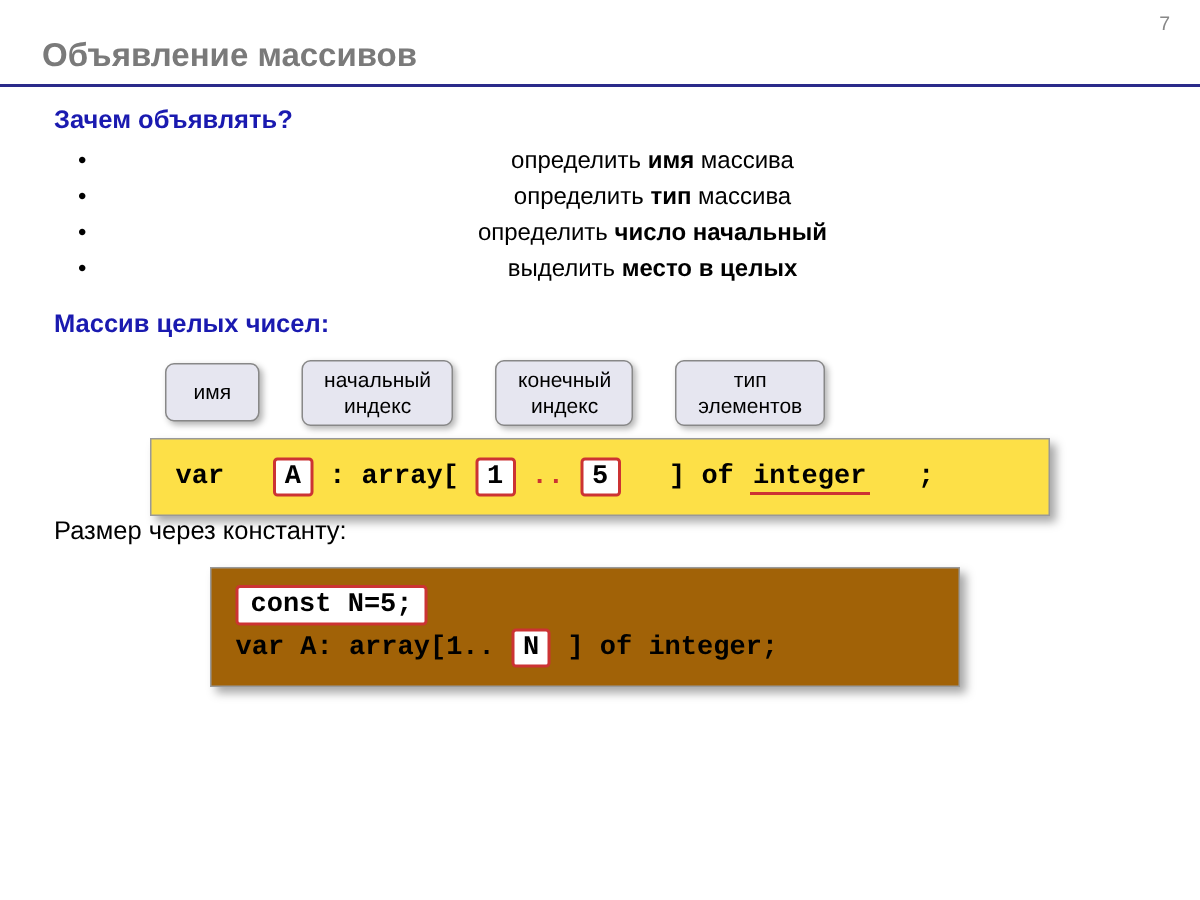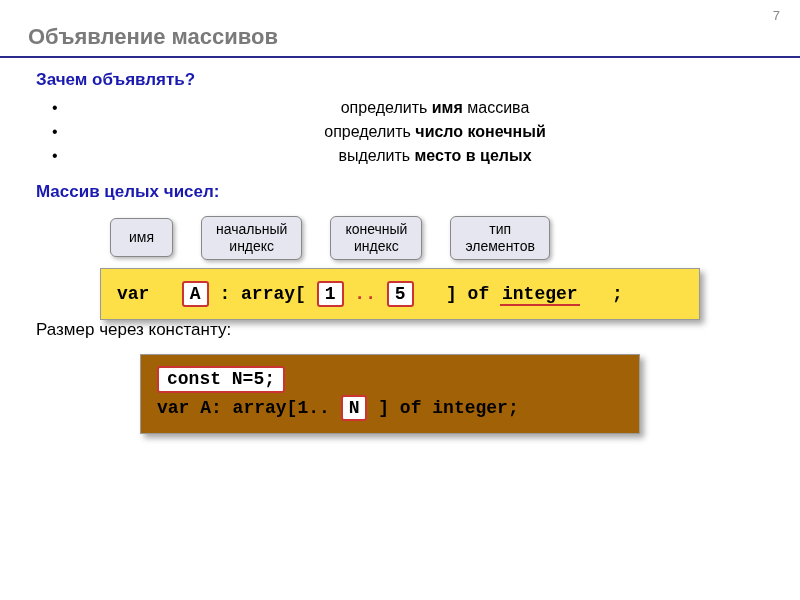--- a/index.html
+++ b/index.html
@@ -23,21 +23,22 @@
 </style>
 </head>
 <body>
 
 <div class="page-num">7</div>
 <div class="title">Объявление массивов</div>
 
 <div class="section-head">Зачем объявлять?</div>
 <ul class="bullets">
   <li><span>определить </span><span class="bold">имя</span><span> массива</span></li>
-  <li><span>определить </span><span class="bold">число конечный</span><span></span></li>
+  <li><span>определить </span><span class="bold">тип</span><span> массива</span></li>
+  <li><span>определить </span><span class="bold">число начальный</span><span></span></li>
   <li><span>выделить </span><span class="bold">место в целых</span><span></span></li>
 </ul>
 
 <div class="section-head">Массив целых чисел:</div>
 
 <div class="label-row">
   <div class="lbl single">имя</div>
   <div class="lbl" style="white-space:pre-line">начальный
 индекс</div>
   <div class="lbl" style="white-space:pre-line">конечный

